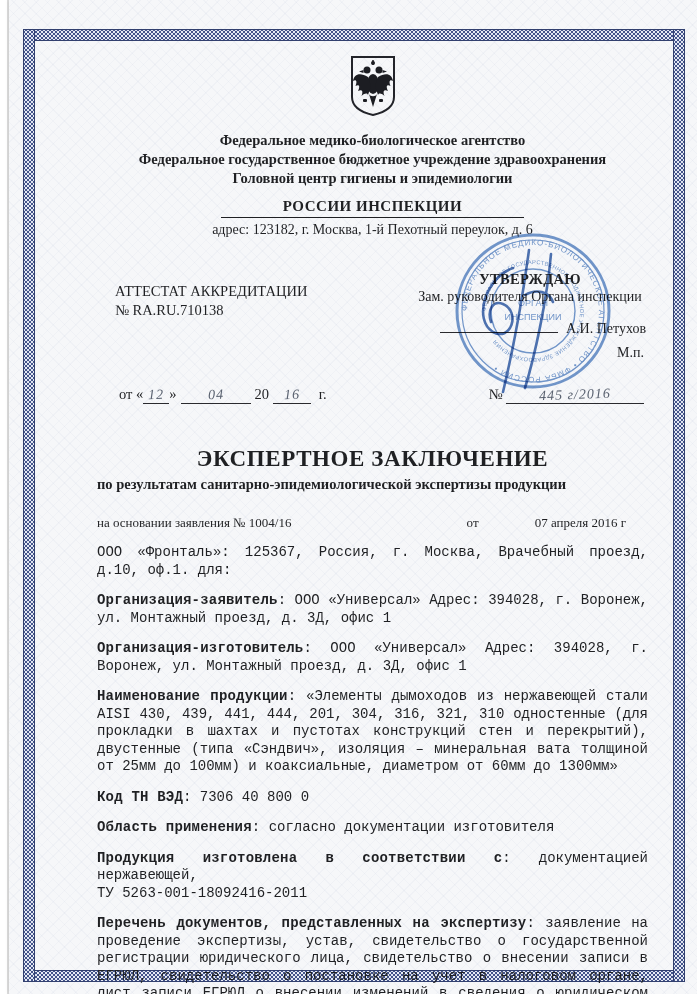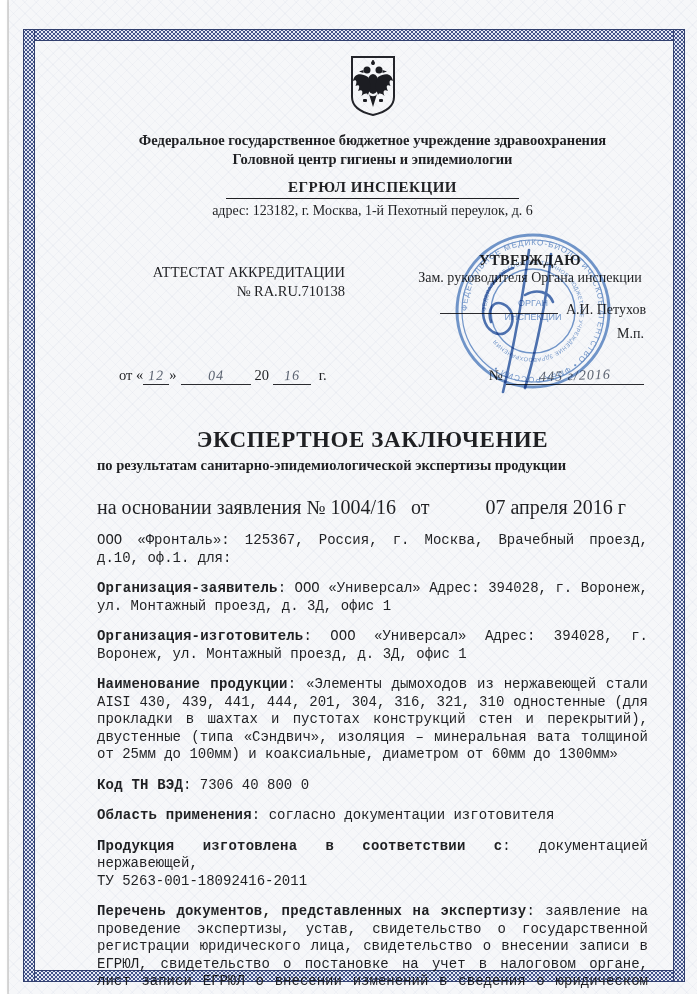--- a/index.html
+++ b/index.html
@@ -37,41 +37,41 @@
   .emblem{margin:55px auto 0 auto;width:50px;height:62px;display:block;}
   .hdr{font-weight:bold;text-align:center;font-size:14.5px;line-height:19px;}
   .hdr-block{margin-top:14px;}
   .org-title{
     text-align:center;margin-top:10px;font-size:15px;font-weight:bold;
   }
   .org-title .ut{display:inline-block;border-bottom:1.5px solid #1f2023;padding:0 62px 2px 62px;letter-spacing:.5px;}
   .addr{text-align:center;font-size:14px;line-height:18px;}
   .addr-block{margin-top:3px;}
   .approvals{display:flex;justify-content:space-between;margin-top:31px;}
-  .attestat{width:230px;text-align:right;font-size:14.5px;line-height:19px;margin-left:18px;margin-top:12px;}
+  .attestat{width:230px;text-align:left;font-size:14.5px;line-height:19px;margin-left:18px;margin-top:12px;}
   .approve{width:232px;text-align:center;font-size:14px;line-height:18px;margin-right:2px;}
   .approve-t{font-weight:bold;font-size:14.5px;letter-spacing:.3px;}
   .sig-row{margin-top:14px;text-align:right;white-space:nowrap;}
   .sig-line{display:inline-block;width:118px;border-bottom:1px solid #2a2a2e;vertical-align:baseline;margin-right:4px;}
   .mp{text-align:right;margin-top:6px;padding-right:2px;}
   .dateline{display:flex;justify-content:space-between;margin-top:24px;font-size:14.5px;align-items:baseline;}
   .date-left{padding-left:22px;white-space:nowrap;}
   .num-right{padding-right:4px;white-space:nowrap;}
   .uline{display:inline-block;border-bottom:1px solid #2a2a2e;text-align:center;}
   .u-day{min-width:26px;}
   .u-month{min-width:70px;margin:0 4px;}
   .u-year{min-width:38px;margin:0 4px;}
   .u-num{min-width:138px;}
   .hw{
     font-style:italic;color:#5a6270;font-size:14px;letter-spacing:1px;
     display:inline-block;transform:rotate(-2deg);
   }
   .doc-title{margin-top:42px;text-align:center;font-weight:bold;font-size:23px;letter-spacing:.6px;}
   .doc-sub{text-align:left;font-weight:bold;font-size:14.5px;margin-top:4px;}
-  .basis{display:flex;margin-top:22px;font-size:20px;}
+  .basis{display:flex;margin-top:22px;font-size:13px;}
   .basis .b-ot{margin-left:auto;margin-right:56px;}
   .basis .b-date{margin-right:22px;}
   .para{font-size:14px;line-height:17.5px;margin:13px 0 0 0;text-align:justify;font-family:Liberation Mono, monospace;}
   .para b{letter-spacing:.2px;}
   .para .blockline{display:block;}
   .p-wide{word-spacing:1.5px;}
   .stamp-svg,.sig-svg{position:absolute;mix-blend-mode:multiply;}
   .stamp-svg{left:439px;top:226px;}
   .sig-svg{left:456px;top:240px;}
 </style>
@@ -101,26 +101,27 @@
         <ellipse cx="50" cy="58" rx="12" ry="20"></ellipse>
         <path d="M40 44 C24 34 12 38 10 52 C16 48 19 52 15 62 C22 58 25 62 20 72 C28 68 31 72 27 82 C34 76 38 76 40 80 L46 62 Z"></path>
         <path d="M60 44 C76 34 88 38 90 52 C84 48 81 52 85 62 C78 58 75 62 80 72 C72 68 69 72 73 82 C66 76 62 76 60 80 L54 62 Z"></path>
         <path d="M42 78 L50 104 L58 78 C55 84 45 84 42 78 Z"></path>
         <rect x="30" y="88" width="8" height="6" rx="2"></rect>
         <rect x="62" y="88" width="8" height="6" rx="2"></rect>
       </g>
     </svg>
 
     <div class="hdr-block">
+      <div class="hdr">Федеральное медико-биологическое агентство</div>
       <div class="hdr">Федеральное государственное бюджетное учреждение здравоохранения</div>
       <div class="hdr">Головной центр гигиены и эпидемиологии</div>
     </div>
 
     <div class="org-title">
-      <span class="ut">ЕГРЮЛ ИНСПЕКЦИИ</span>
+      <span class="ut">РОССИИ ИНСПЕКЦИИ</span>
     </div>
 
     <div class="addr-block">
       <div class="addr">адрес: 123182, г. Москва, 1-й Пехотный переулок, д. 6</div>
     </div>
 
     <div class="approvals">
       <div class="attestat">
         <div>АТТЕСТАТ АККРЕДИТАЦИИ</div>
         <div>№ RA.RU.710138</div>

